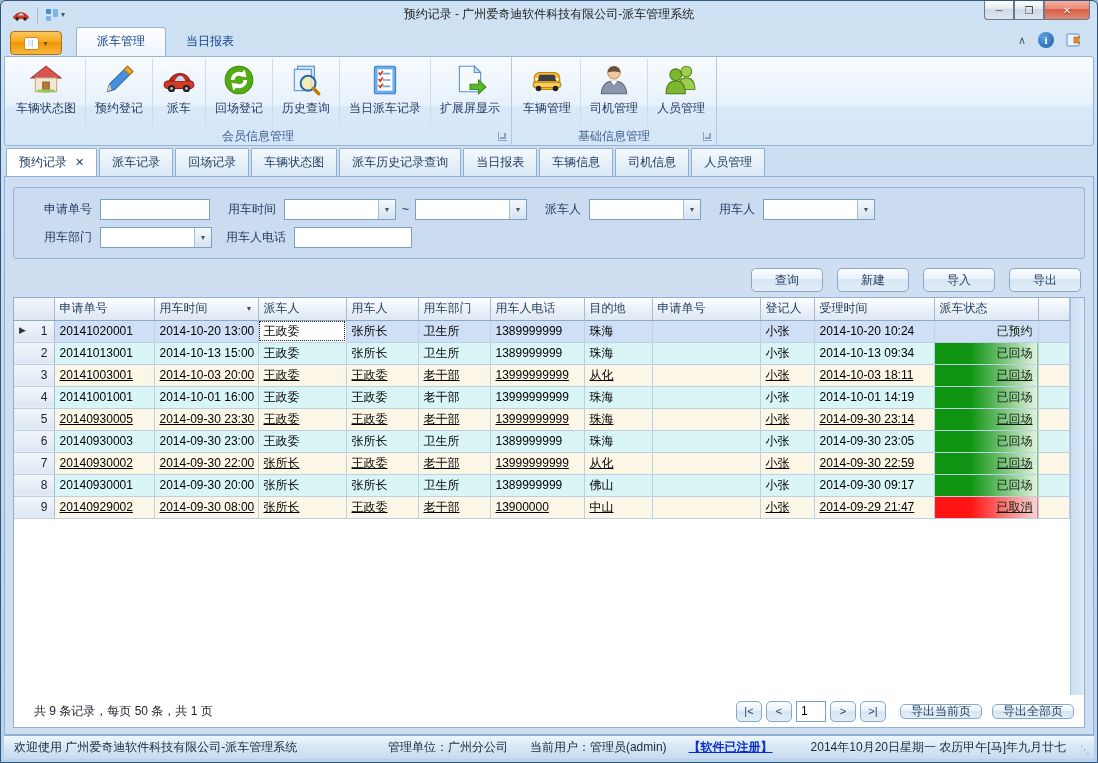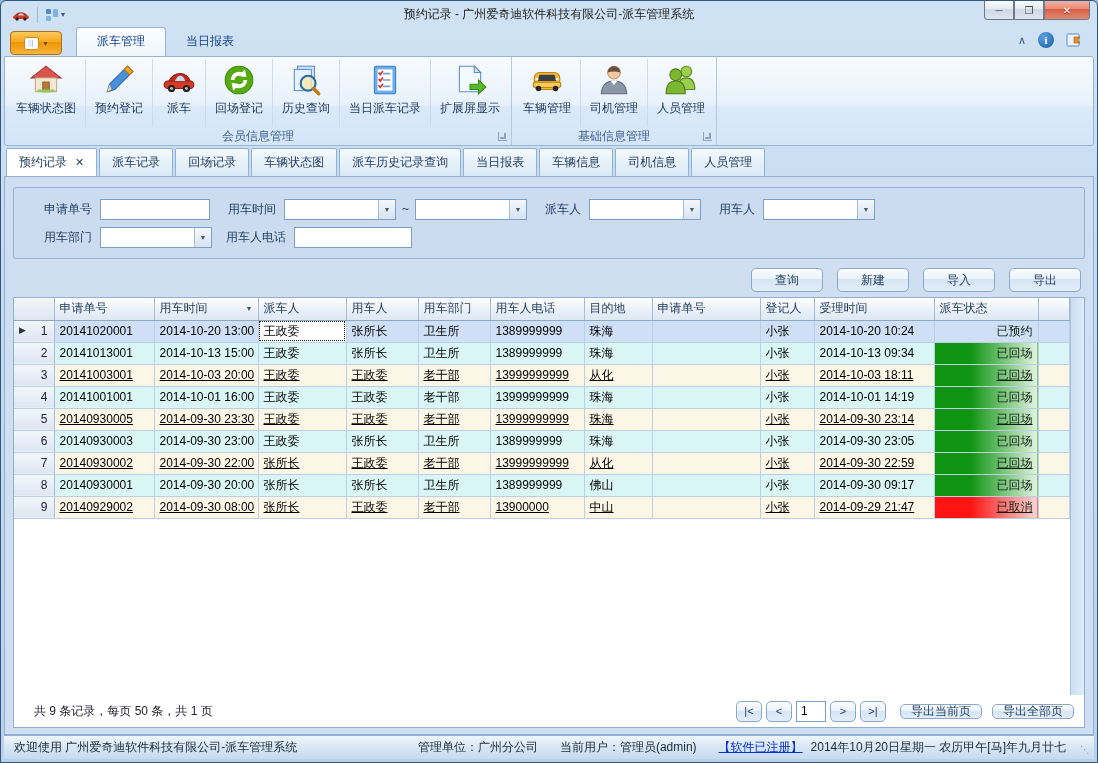--- a/index.html
+++ b/index.html
@@ -96,21 +96,21 @@
   .pbtn { min-width:26px; height:21px; padding:0 4px; font-size:11px; }
   .page-box { width:30px; height:21px; border:1px solid #7aa0c8; background:#fff; display:flex; align-items:center; padding-left:4px; }
   .exp { margin-left:14px; display:flex; gap:10px; }
   .exp .btn { min-width:82px; height:15px; }
 
   
   .statusbar { height:24px; flex:none; margin-top:0; border-top:1px solid #8fb0d4; background:linear-gradient(#eef6fd,#d5e5f4 55%,#c6dbf0);
     display:flex; align-items:center; padding:0 10px; color:#1a2a3a; position:relative; }
   .sb-welcome { flex:1; }
   .sb-item { margin-right:22px; white-space:nowrap; }
-  .sb-link { color:#0a2ecc; font-weight:normal; text-decoration:underline; cursor:pointer; margin-right:8px; white-space:nowrap; }
+  .sb-link { color:#0a2ecc; font-weight:bold; text-decoration:underline; cursor:pointer; margin-right:38px; white-space:nowrap; }
   .sb-date { margin-right:18px; white-space:nowrap; }
   .grip { position:absolute; right:2px; bottom:2px; width:12px; height:12px; color:#8aa4c0; font-size:10px; line-height:10px; cursor:nwse-resize; }
 </style>
 </head>
 <body>
 
 <div class="window">
 
   <div class="titlebar">
     <svg class="app-ico" viewBox="0 0 32 24">

